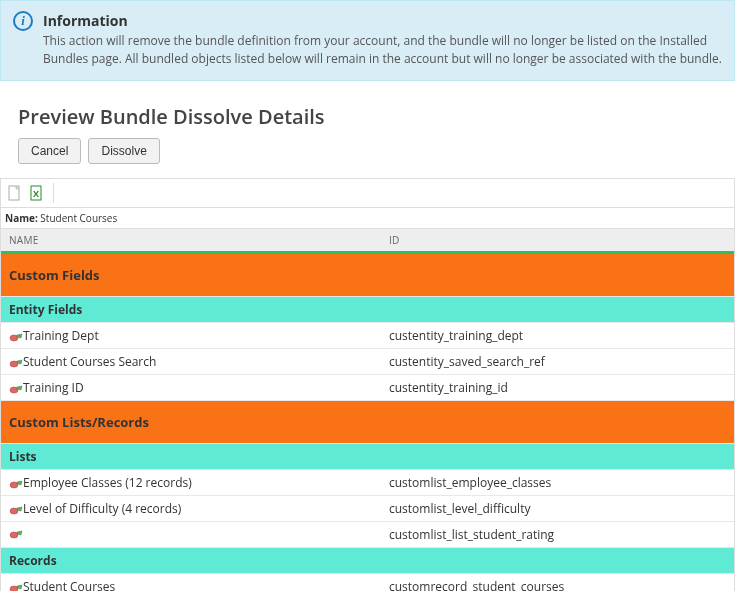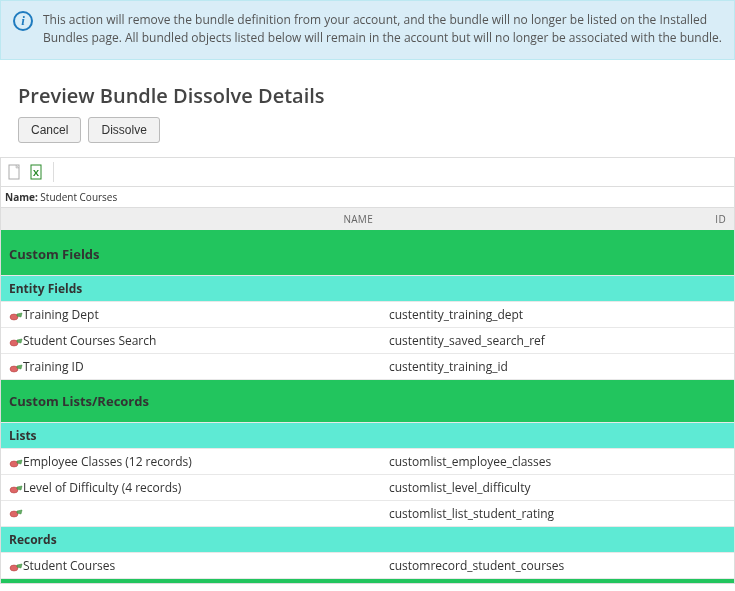--- a/index.html
+++ b/index.html
@@ -18,48 +18,49 @@
   .btn { background: #f2f2f2; border: 1px solid #bbb; border-radius: 3px; padding: 5px 12px; font-size: 12px; color: #333; cursor: pointer; margin-right: 4px; }
   
   .toolbar { border: 1px solid #ddd; padding: 4px 6px; display: flex; align-items: center; gap: 6px; }
   .tool-icon { width: 16px; height: 18px; display: inline-flex; align-items: center; justify-content: center; cursor: pointer; }
   .tool-sep { width: 1px; height: 20px; background: #ddd; margin: 0 2px; }
   
   .name-row { padding: 3px 4px 3px 4px; font-size: 10px; border-left: 1px solid #ddd; border-right: 1px solid #ddd; }
   .name-label { font-weight: bold; }
   
   .table-wrap { border-left: 1px solid #ddd; border-right: 1px solid #ddd; border-bottom: 1px solid #ddd; }
-  .thead { display: flex; background: #eeeeee; border-top: 1px solid #ddd; border-bottom: 3px solid #22c55e; text-align: right; }
+  .thead { display: flex; background: #eeeeee; border-top: 1px solid #ddd; border-bottom: 3px solid #22c55e; }
   .th { padding: 4px 8px; font-size: 10px; color: #666; letter-spacing: 0.3px; }
   .th-name { width: 380px; }
   .th-id { flex: 1; }
   
   .scroll-area { max-height: 350px; overflow-y: scroll; }
   .scroll-area::-webkit-scrollbar { width: 16px; }
   .scroll-area::-webkit-scrollbar-track { background: #f1f1f1; }
   .scroll-area::-webkit-scrollbar-thumb { background: #c4c4c4; border: 3px solid #f1f1f1; border-radius: 8px; }
   
   .row { display: flex; border-bottom: 1px solid #e8e8e8; align-items: center; min-height: 24px; }
   .cell-name { width: 380px; padding: 4px 8px; display: flex; align-items: flex-end; }
   .cell-id { flex: 1; padding: 4px 8px; color: #333; }
-  .section-head { font-weight: bold; font-size: 13px; padding: 12px 8px; border-bottom: 1px solid #e8e8e8; background: #22c55e; }
+  .section-head { font-weight: bold; font-size: 13px; padding: 12px 8px; border-bottom: 1px solid #e8e8e8; background: #f97316; }
   .subsection-head { font-weight: bold; font-size: 12px; padding: 4px 8px; border-bottom: 1px solid #e8e8e8; background: #5eead4; }
   .item-icon { width: 14px; height: 12px; display: inline-block; flex-shrink: 0; }
   .item-text { font-size: 12px; color: #333; }
   
   svg { display: block; }
 </style>
 </head>
 <body>
 
 <div class="info-box">
   <div class="info-icon-wrap">
     <div class="info-icon-circle">i</div>
   </div>
   <div class="info-content">
+    <div class="info-title">Information</div>
     <div class="info-text">This action will remove the bundle definition from your account, and the bundle will no longer be listed on the Installed Bundles page. All bundled objects listed below will remain in the account but will no longer be associated with the bundle.</div>
   </div>
 </div>
 
 <div class="page-title">Preview Bundle Dissolve Details</div>
 
 <div class="btn-row">
   <button class="btn">Cancel</button>
   <button class="btn">Dissolve</button>
 </div>

